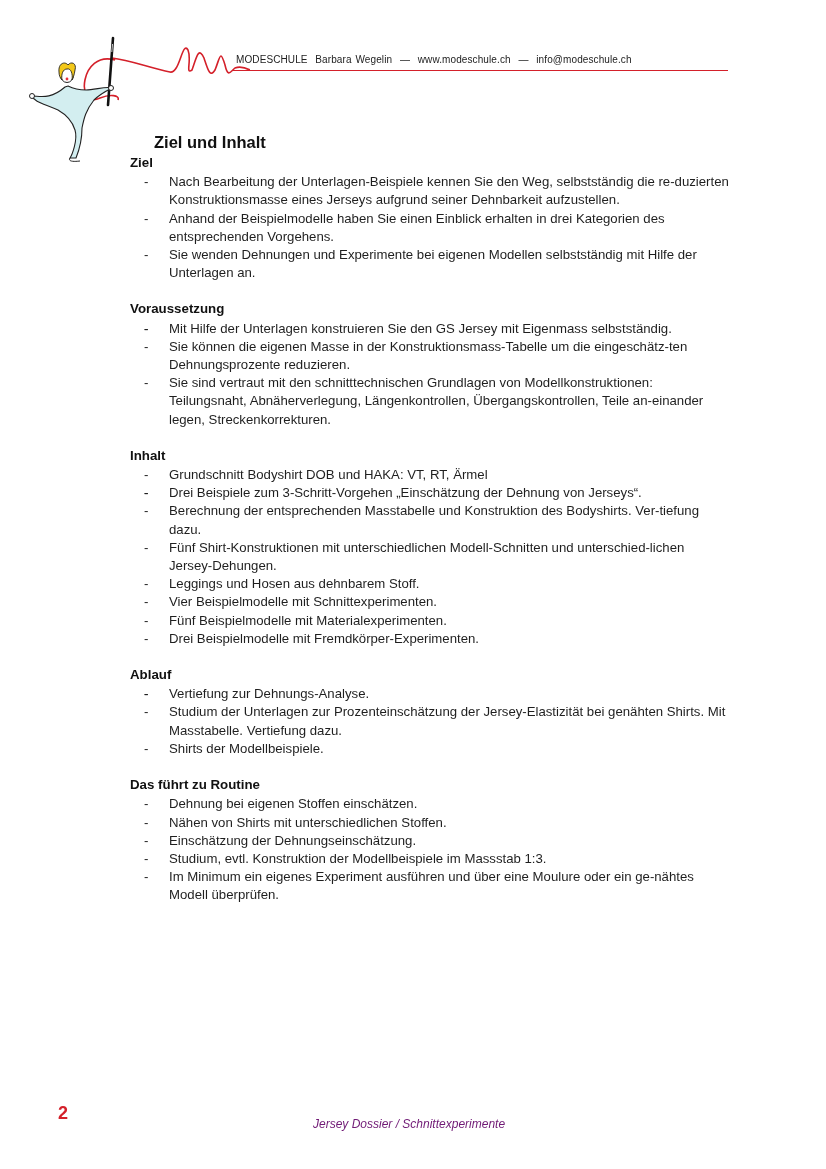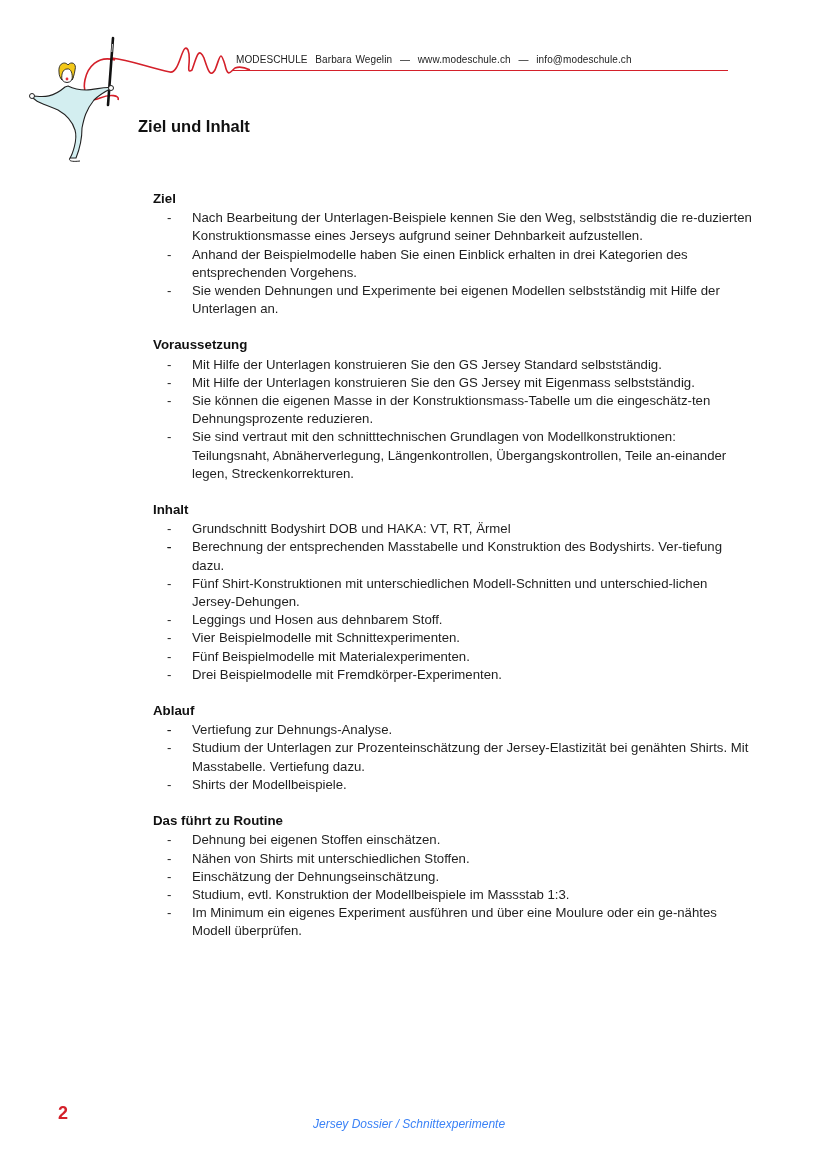--- a/index.html
+++ b/index.html
@@ -1,29 +1,29 @@
 <!DOCTYPE html>
 <html><head>
   <meta charset="utf-8">
   <style>
     html, body { margin: 0; padding: 0; background: #ffffff; }
     body { width: 826px; height: 1169px; position: relative; overflow: hidden;
            font-family: "Liberation Sans", sans-serif; color: #1a1a1a; }
     .logo { position: absolute; left: 20px; top: 30px; width: 230px; height: 135px; }
     .header-line { position: absolute; left: 236px; top: 54px; font-size: 10px; color: #222; letter-spacing: 0.1px; white-space: nowrap; word-spacing: 1px; }
     .header-rule { position: absolute; left: 232px; top: 70px; width: 496px; height: 1px; background: #d4202a; }
-    .page-title { position: absolute; left: 138px; top: 117px; font-size: 16.5px; font-weight: bold; margin: 0; color: #111; }
-    .content { position: absolute; left: 153px; top: 154px; width: 600px; margin-top: 36px; }
+    .page-title { position: absolute; left: 138px; top: 117px; font-size: 16.5px; font-weight: bold; margin: 16px; color: #111; }
+    .content { position: absolute; left: 130px; top: 154px; width: 600px; }
     .section { margin: 0 0 18px 0; }
     .section h2 { font-size: 13.3px; font-weight: bold; margin: 0 0 1px 0; color: #111; line-height: 18.2px; }
     .section ul { list-style: none; margin: 0; padding: 0; }
     .section li { position: relative; padding-left: 39px; font-size: 13.2px; line-height: 18.2px; color: #1f1f1f; }
     .section li .dash { position: absolute; left: 14px; top: 0; }
     .page-number { position: absolute; left: 58px; top: 1103px; font-size: 18px; font-weight: bold; color: #d4202a; }
-    .footer-text { position: absolute; left: 313px; top: 1117px; font-size: 12px; font-style: italic; color: #3b82f6; }
+    .footer-text { position: absolute; left: 313px; top: 1117px; font-size: 12px; font-style: italic; color: #701a75; }
   </style>
 </head>
 <body>
 
 <svg class="logo" viewBox="0 0 230 135" xmlns="http://www.w3.org/2000/svg">
 
   <path d="M95 30 C60 20, 55 80, 80 68 C90 64, 100 65, 98 70 M92 28 C110 30, 130 38, 150 42 C160 44, 162 10, 168 20 C172 30, 165 45, 172 40 C176 30, 178 15, 184 28 C188 40, 190 48, 195 40 C200 28, 200 18, 205 35 C208 48, 210 42, 215 38 C220 36, 226 38, 230 40" fill="none" stroke="#d4202a" stroke-width="1.6"></path>
 
   <path d="M93 8 L88 75" stroke="#111" stroke-width="2.6" stroke-linecap="round"></path>
   <path d="M92.5 14 L91.8 22" stroke="#fff" stroke-width="0.8"></path>
@@ -57,32 +57,32 @@
       <h2>Ziel</h2>
       <ul>
         <li><span class="dash">-</span><span>Nach Bearbeitung der Unterlagen-Beispiele kennen Sie den Weg, selbstständig die re-duzierten Konstruktionsmasse eines Jerseys aufgrund seiner Dehnbarkeit aufzustellen.</span></li>
         <li><span class="dash">-</span><span>Anhand der Beispielmodelle haben Sie einen Einblick erhalten in drei Kategorien des entsprechenden Vorgehens.</span></li>
         <li><span class="dash">-</span><span>Sie wenden Dehnungen und Experimente bei eigenen Modellen selbstständig mit Hilfe der Unterlagen an.</span></li>
       </ul>
     </div>
     <div class="section">
       <h2>Voraussetzung</h2>
       <ul>
-        <li><span class="dash">-</span><span>Mit Hilfe der Unterlagen konstruieren Sie den GS Jersey Standard selbstständig.</span></li>
+        <li><span class="dash">-</span></li>
         <li><span class="dash">-</span><span>Mit Hilfe der Unterlagen konstruieren Sie den GS Jersey mit Eigenmass selbstständig.</span></li>
         <li><span class="dash">-</span><span>Sie können die eigenen Masse in der Konstruktionsmass-Tabelle um die eingeschätz-ten Dehnungsprozente reduzieren.</span></li>
         <li><span class="dash">-</span><span>Sie sind vertraut mit den schnitttechnischen Grundlagen von Modellkonstruktionen: Teilungsnaht, Abnäherverlegung, Längenkontrollen, Übergangskontrollen, Teile an-einander legen, Streckenkorrekturen.</span></li>
       </ul>
     </div>
     <div class="section">
       <h2>Inhalt</h2>
       <ul>
         <li><span class="dash">-</span><span>Grundschnitt Bodyshirt DOB und HAKA:  VT, RT, Ärmel</span></li>
         <li><span class="dash">-</span></li>
-        <li><span class="dash">-</span></li>
+        <li><span class="dash">-</span><span>Drei Beispiele zum 3-Schritt-Vorgehen „Einschätzung der Dehnung von Jerseys“.</span></li>
         <li><span class="dash">-</span><span>Berechnung der entsprechenden Masstabelle und Konstruktion des Bodyshirts. Ver-tiefung dazu.</span></li>
         <li><span class="dash">-</span><span>Fünf Shirt-Konstruktionen mit unterschiedlichen Modell-Schnitten und unterschied-lichen Jersey-Dehungen.</span></li>
         <li><span class="dash">-</span><span>Leggings und Hosen aus dehnbarem Stoff.</span></li>
         <li><span class="dash">-</span><span>Vier Beispielmodelle mit Schnittexperimenten.</span></li>
         <li><span class="dash">-</span><span>Fünf Beispielmodelle mit Materialexperimenten.</span></li>
         <li><span class="dash">-</span><span>Drei Beispielmodelle mit Fremdkörper-Experimenten.</span></li>
       </ul>
     </div>
     <div class="section">
       <h2>Ablauf</h2>

